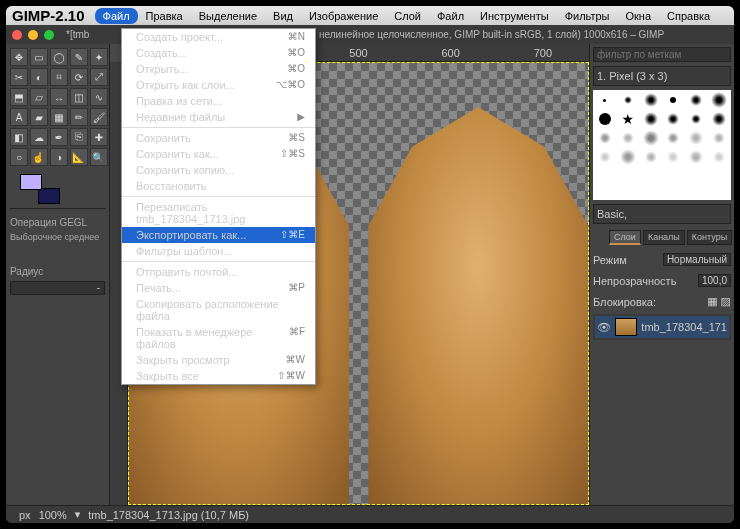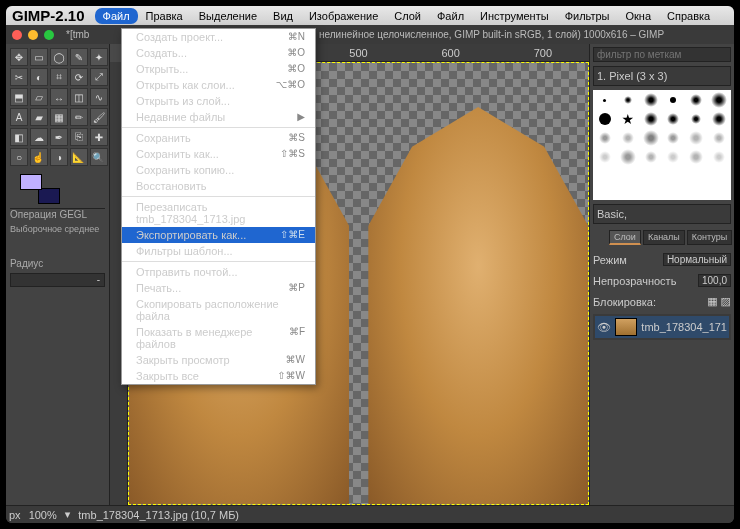--- a/index.html
+++ b/index.html
@@ -14,21 +14,21 @@
 .tl-close{background:#ff5f57}.tl-min{background:#febc2e}.tl-max{background:#28c840}
 .titlebar .title { color:#bbb; font-size:10px; margin-left:6px; white-space:nowrap; overflow:hidden; }
 .body { display:flex; height:calc(100% - 38px - 18px); background:#494949; }
 .toolbox { width:104px; background:#434343; padding:4px; border-right:1px solid #222; }
 .toolgrid { display:grid; grid-template-columns:repeat(5,18px); gap:2px; }
 .toolbtn { width:18px; height:18px; background:#555; border:1px solid #333; display:flex; align-items:center; justify-content:center; font-size:10px; color:#ddd; }
 .fgbg { position:relative; width:40px; height:30px; margin:8px 0 4px 10px; }
 .fg,.bg{position:absolute;width:22px;height:16px;border:1px solid #000}
 .fg{background:#c0b0ff;left:0;top:0;z-index:2}
 .bg{background:#1a1952;right:0;bottom:0}
-.tooloptions{border-top:1px solid #222;padding-top:0;margin-top:4px;font-size:10px}
+.tooloptions{border-top:1px solid #222;padding-top:8px;margin-top:4px;font-size:10px}
 .tooloptions .lbl{color:#aaa;font-size:10px;margin-bottom:4px;display:block}
 .slider{display:flex;align-items:center;gap:4px}
 .slider .track{flex:1;height:14px;background:#333;border:1px solid #222;position:relative}
 .slider .val{font-size:10px;color:#ccc;position:absolute;right:4px;top:0}
 .canvaswrap{flex:1;background:#494949;position:relative;overflow:hidden}
 .rulers-h{height:18px;background:#3c3c3c;border-bottom:1px solid #222;position:absolute;top:0;left:18px;right:0;font-size:8px;color:#999;display:flex;align-items:center;justify-content:space-around}
 .rulers-v{width:18px;background:#3c3c3c;border-right:1px solid #222;position:absolute;top:18px;left:0;bottom:0}
 .canvas{position:absolute;left:18px;top:18px;right:0;bottom:0;
   background-image:linear-gradient(45deg,#666 25%,transparent 25%),linear-gradient(-45deg,#666 25%,transparent 25%),linear-gradient(45deg,transparent 75%,#666 75%),linear-gradient(-45deg,transparent 75%,#666 75%);
   background-size:16px 16px;background-position:0 0,0 8px,8px -8px,-8px 0;background-color:#888;
@@ -46,21 +46,21 @@
 .layers{background:#3a3a3a;padding:2px}
 .layers .row{display:flex;align-items:center;gap:4px;padding:2px;background:#2f4a6a}
 .layers .thumb{width:28px;height:18px;background:linear-gradient(#d0a060,#a07030);border:1px solid #000}
 .dropdown{position:absolute;left:115px;top:22px;width:195px;background:#fff;border:1px solid #999;box-shadow:2px 3px 8px rgba(0,0,0,0.4);z-index:100}
 .dropdown .row{display:flex;justify-content:space-between;padding:2px 10px 2px 14px;color:#000;font-size:11px}
 .dropdown .row.sel{background:#1f66d0;color:#fff}
 .dropdown .row.disabled{color:#999}
 .dropdown hr{border:none;border-top:1px solid #ddd;margin:2px 0}
 .dropdown .sc{color:#888;font-size:10px}
 .dropdown .row.sel .sc{color:#cde}
-.statusbar{height:18px;background:#3a3a3a;border-top:1px solid #222;display:flex;align-items:center;padding:0 3px;gap:8px;font-size:10px;color:#bbb}
+.statusbar{height:18px;background:#3a3a3a;border-top:1px solid #222;display:flex;align-items:center;padding:0 13px;gap:8px;font-size:10px;color:#bbb}
 .statusbar .sep{flex:1}
 .tabs{display:flex;gap:2px;margin:2px 16px}
 .tabs .tab{background:#333;border:1px solid #222;padding:1px 4px;font-size:9px;color:#bbb}
 .tabs .tab.active{background:#555;border-bottom:2px solid #d09050}
 .spinrow{display:flex;align-items:center;justify-content:space-between;margin:2px 0}
 .spinrow .num{background:#333;border:1px solid #222;padding:0 3px;font-size:10px}
 </style>
 </head>
 <body>
 
@@ -279,21 +279,21 @@
       </div>
       <div class="row">
         <span>Открыть...</span>
         <span class="sc">⌘O</span>
       </div>
       <div class="row">
         <span>Открыть как слои...</span>
         <span class="sc">⌥⌘O</span>
       </div>
       <div class="row">
-        <span>Открыть из слой...</span>
+        <span>Правка из сети...</span>
         <span class="sc"></span>
       </div>
       <div class="row">
         <span>Недавние файлы</span>
         <span class="sc">▶</span>
       </div>
       <hr>
       <div class="row">
         <span>Сохранить</span>
         <span class="sc">⌘S</span>

